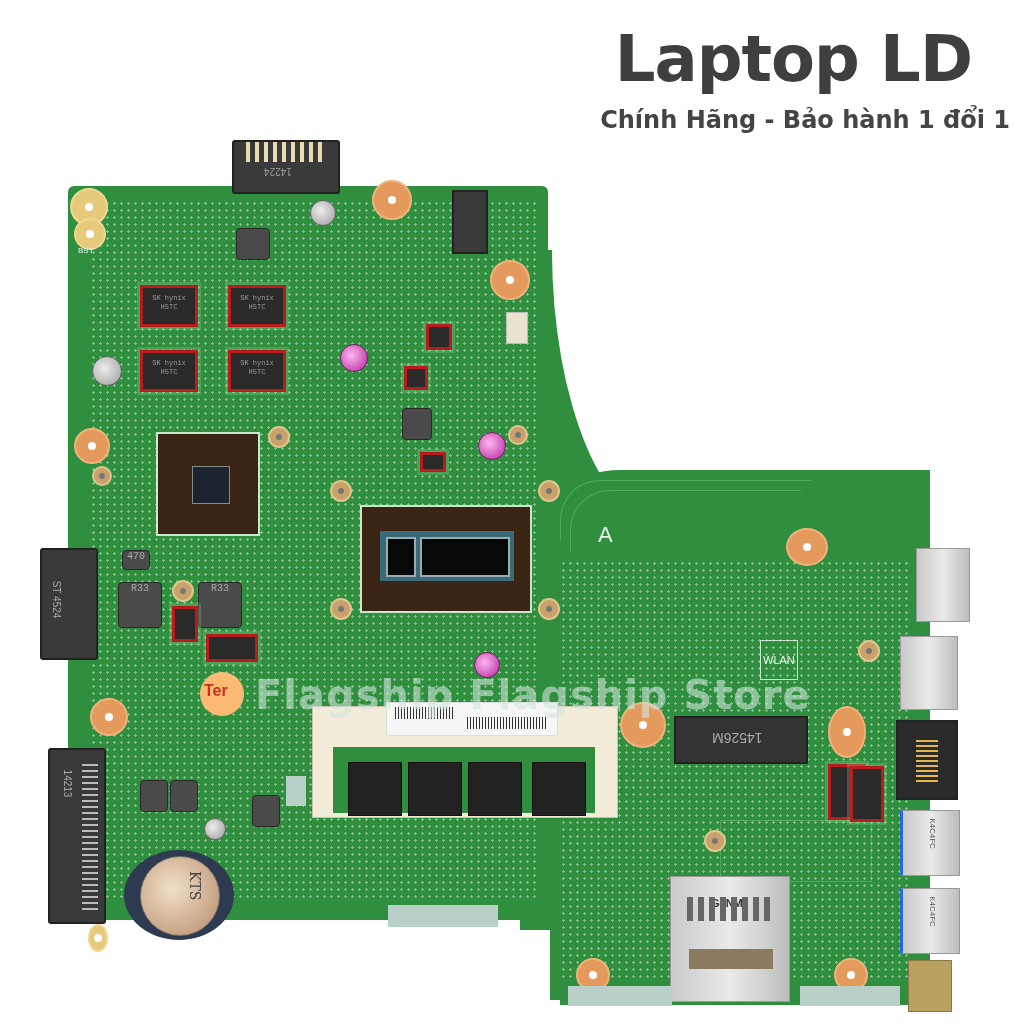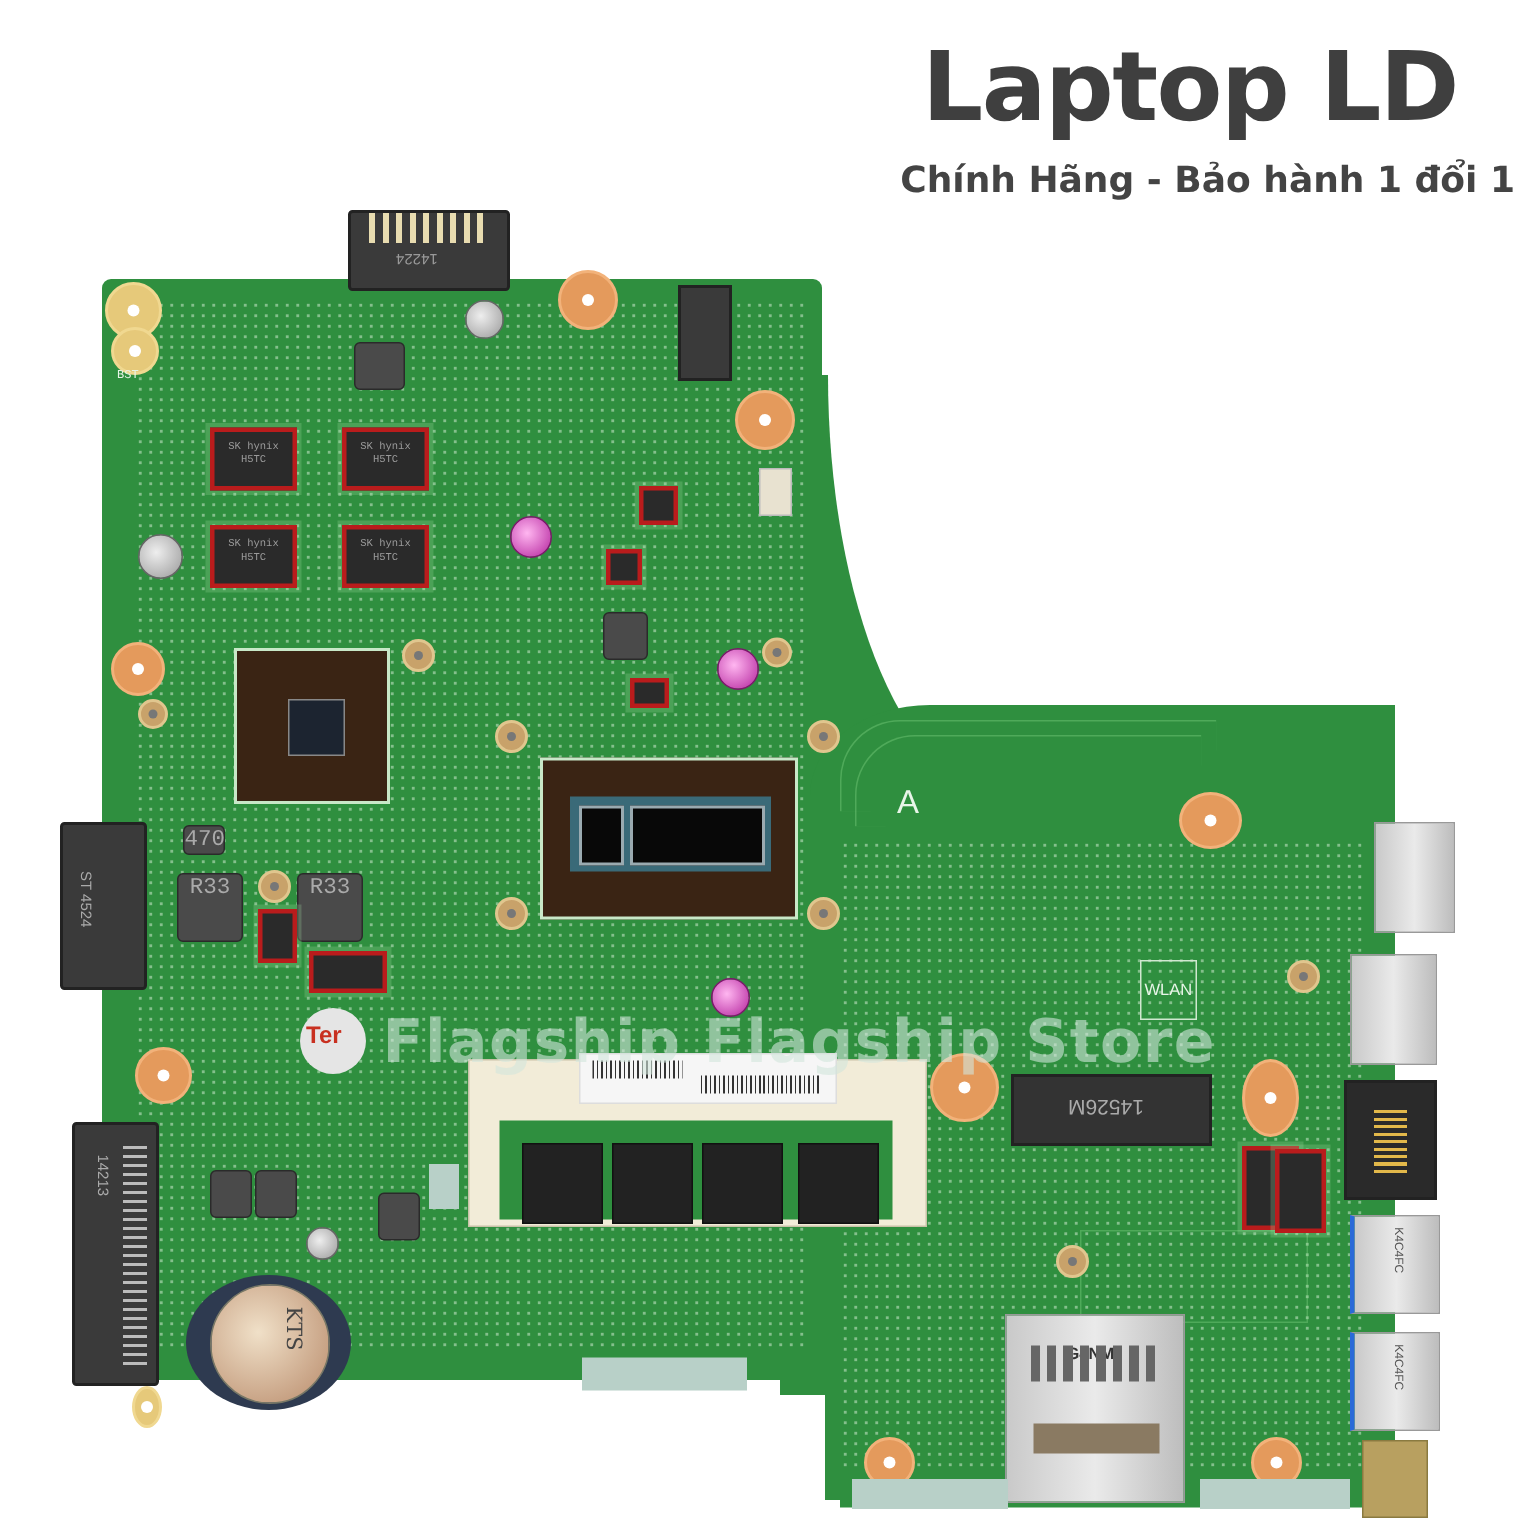--- a/index.html
+++ b/index.html
@@ -10,21 +10,21 @@
     
     .pcb { background:#2f8f3f; }
     .chip { background:#2a2a2a; border:3px solid #b91c1c; box-shadow:0 0 0 3px rgba(160,220,160,0.25); }
     .chip-label { color:#9a9a9a; font-size:7px; font-family:"Liberation Mono", monospace; text-align:center; line-height:9px; padding-top:6px; }
     .hole { border-radius:50%; background:#e49a5c; border:2px solid #f2b27a; }
     .hole::after { content:""; position:absolute; left:50%; top:50%; width:8px; height:8px; margin:-4px 0 0 -4px; border-radius:50%; background:#fff; }
     .screw { border-radius:50%; background:#c8a26a; border:2px solid #e0c68e; }
     .screw::after { content:""; position:absolute; left:50%; top:50%; width:6px; height:6px; margin:-3px 0 0 -3px; border-radius:50%; background:#777; }
     .connector { background:#3a3a3a; border:2px solid #222; }
     .metal { background:linear-gradient(90deg,#c9c9c9,#eaeaea,#bdbdbd); border:1px solid #999; }
-    .inductor { background:#4a4a4a; border:1px solid #2a2a2a; border-radius:4px; color:#aaa; font-size:15px; font-family:"Liberation Mono", monospace; text-align:center; }
+    .inductor { background:#4a4a4a; border:1px solid #2a2a2a; border-radius:4px; color:#aaa; font-size:10px; font-family:"Liberation Mono", monospace; text-align:center; }
     .cap { border-radius:50%; background:radial-gradient(circle at 40% 40%,#eee,#999); border:1px solid #666; }
     .cap-pink { border-radius:50%; background:radial-gradient(circle at 40% 40%,#ffb6f0,#b3239c); border:1px solid #7a1a6a; }
     .dots { background-image:radial-gradient(#d8f0d8 1px, transparent 1.2px); background-size:7px 7px; opacity:0.5; }
     .trace { border:1px solid rgba(140,220,140,0.35); }
     .silk { color:#e8f5e8; font-family:"Liberation Sans", sans-serif; }
     .watermark { position:absolute; left:255px; top:672px; font-size:40px; font-weight:bold; color:rgba(210,230,220,0.6); font-family:"DejaVu Sans", sans-serif; letter-spacing:1px; white-space:nowrap; }
     .ram-chip { background:#222; border:1px solid #111; width:52px; height:52px; position:absolute; top:762px; }
   </style>
 </head>
 <body>
@@ -178,24 +178,24 @@
   <div class="abs metal" style="left:900px;top:810px;width:56px;height:64px;border-left:3px solid #2a6ad8;">
     <div class="abs" style="left:14px;top:18px;font-size:8px;color:#555;transform:rotate(90deg);">K4C4FC</div>
   </div>
   <div class="abs metal" style="left:900px;top:888px;width:56px;height:64px;border-left:3px solid #2a6ad8;">
     <div class="abs" style="left:14px;top:18px;font-size:8px;color:#555;transform:rotate(90deg);">K4C4FC</div>
   </div>
   <div class="abs" style="left:908px;top:960px;width:42px;height:50px;background:#b8a060;border:1px solid #8a7a40;"></div>
 
   <div class="abs chip" style="left:850px;top:766px;width:28px;height:50px;"></div>
 
-  <div class="abs silk" style="left:78px;top:246px;font-size:8px;font-family:Liberation Mono, monospace;">BST</div>
+  <div class="abs silk" style="left:78px;top:246px;font-size:8px;">BST</div>
 
   <div class="abs" style="left:388px;top:905px;width:110px;height:22px;background:#b8d0c8;"></div>
   <div class="abs" style="left:568px;top:986px;width:104px;height:20px;background:#b8d0c8;"></div>
   <div class="abs" style="left:800px;top:986px;width:100px;height:20px;background:#b8d0c8;"></div>
   <div class="abs" style="left:286px;top:776px;width:20px;height:30px;background:#b8d0c8;"></div>
 </div>
 
-<div class="abs" style="left:200px;top:672px;width:44px;height:44px;border-radius:50%;background:#e5e5e5;">
+<div class="abs" style="left:200px;top:672px;width:44px;height:44px;border-radius:50%;background:#fdba74;">
   <div class="abs" style="left:4px;top:10px;font-size:16px;font-weight:bold;color:#c83020;">Ter</div>
 </div>
 <div class="watermark">Flagship Flagship Store</div>
 
 </body></html>

